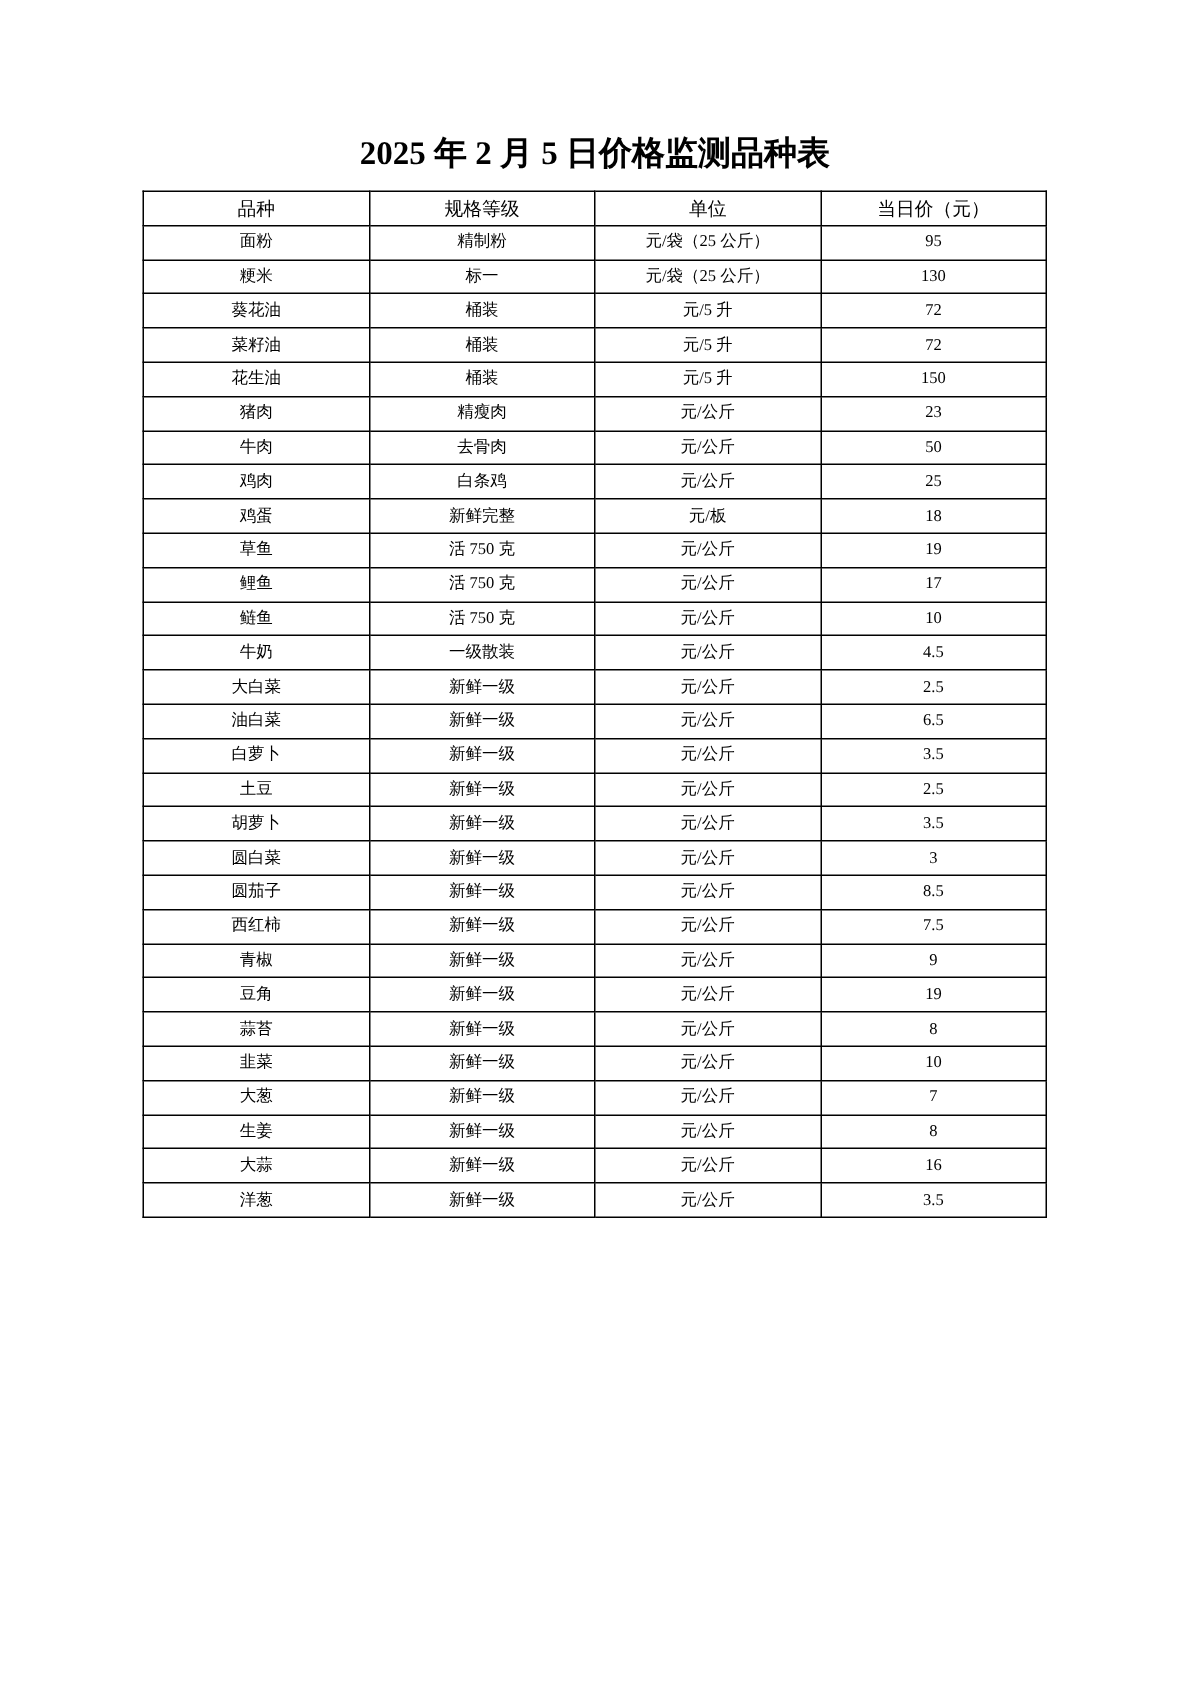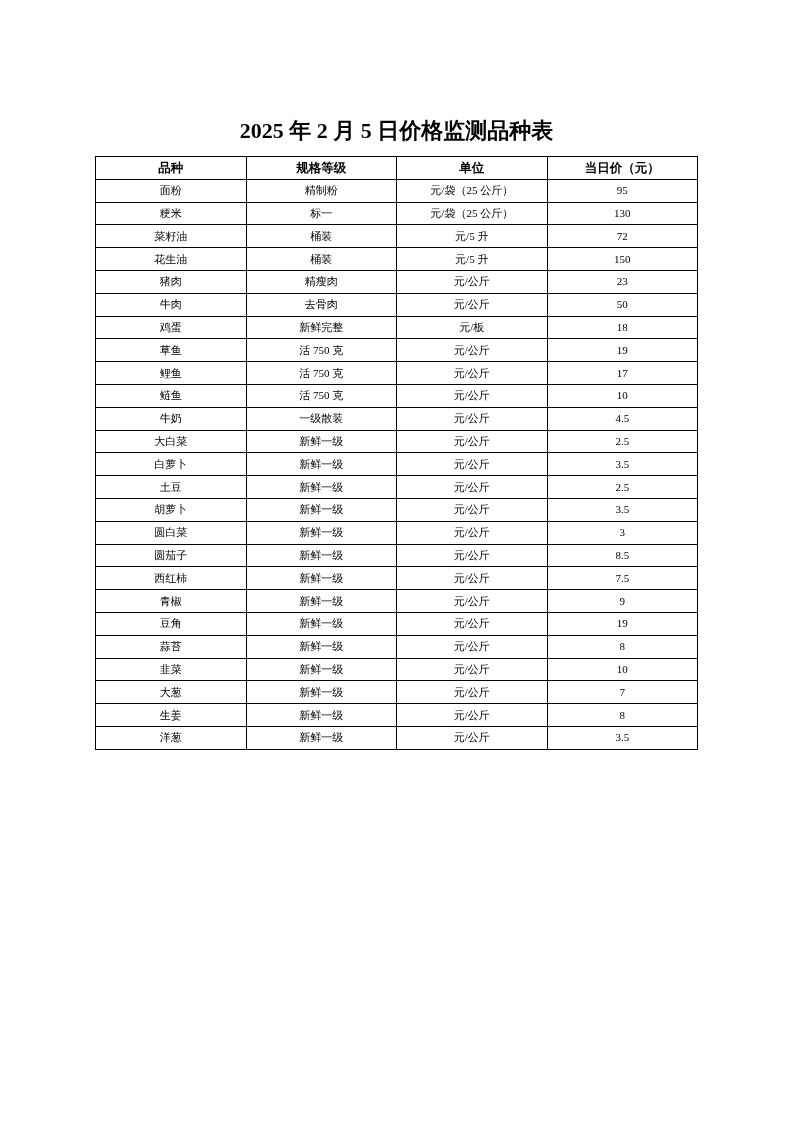--- a/index.html
+++ b/index.html
@@ -11,21 +11,21 @@
     position: relative;
     width: 793px;
     height: 1122px;
     background: #ffffff;
     overflow: hidden;
     font-family: "Liberation Serif", "DejaVu Serif", serif;
     color: #000000;
   }
   .doc-title {
     margin: 0;
-    padding-top: 115px;
+    padding-top: 86px;
     text-align: center;
     font-size: 22px;
     line-height: 32px;
     font-weight: bold;
     color: #000000;
     font-family: "Liberation Serif", "DejaVu Serif", serif;
   }
   table.price-table {
     margin: 9px auto 0 auto;
     width: 603px;
@@ -39,21 +39,21 @@
     height: 21.8px;
     padding: 0;
     text-align: center;
     vertical-align: middle;
     font-size: 11px;
     line-height: 1;
     overflow: hidden;
     white-space: nowrap;
   }
   table.price-table th {
-    font-weight: bold;
+    font-weight: normal;
     font-size: 12.5px;
   }
   table.price-table col {
     width: 25%;
   }
 </style>
 </head>
 <body>
 
 <div class="page">
@@ -80,20 +80,26 @@
           <td>元/袋（25 公斤）</td>
           <td>95</td>
         </tr>
         <tr>
           <td>粳米</td>
           <td>标一</td>
           <td>元/袋（25 公斤）</td>
           <td>130</td>
         </tr>
         <tr>
+          <td>葵花油</td>
+          <td>桶装</td>
+          <td>元/5 升</td>
+          <td>72</td>
+        </tr>
+        <tr>
           <td>菜籽油</td>
           <td>桶装</td>
           <td>元/5 升</td>
           <td>72</td>
         </tr>
         <tr>
           <td>花生油</td>
           <td>桶装</td>
           <td>元/5 升</td>
           <td>150</td>
@@ -104,20 +110,26 @@
           <td>元/公斤</td>
           <td>23</td>
         </tr>
         <tr>
           <td>牛肉</td>
           <td>去骨肉</td>
           <td>元/公斤</td>
           <td>50</td>
         </tr>
         <tr>
+          <td>鸡肉</td>
+          <td>白条鸡</td>
+          <td>元/公斤</td>
+          <td>25</td>
+        </tr>
+        <tr>
           <td>鸡蛋</td>
           <td>新鲜完整</td>
           <td>元/板</td>
           <td>18</td>
         </tr>
         <tr>
           <td>草鱼</td>
           <td>活 750 克</td>
           <td>元/公斤</td>
           <td>19</td>
@@ -140,20 +152,26 @@
           <td>元/公斤</td>
           <td>4.5</td>
         </tr>
         <tr>
           <td>大白菜</td>
           <td>新鲜一级</td>
           <td>元/公斤</td>
           <td>2.5</td>
         </tr>
         <tr>
+          <td>油白菜</td>
+          <td>新鲜一级</td>
+          <td>元/公斤</td>
+          <td>6.5</td>
+        </tr>
+        <tr>
           <td>白萝卜</td>
           <td>新鲜一级</td>
           <td>元/公斤</td>
           <td>3.5</td>
         </tr>
         <tr>
           <td>土豆</td>
           <td>新鲜一级</td>
           <td>元/公斤</td>
           <td>2.5</td>
@@ -210,20 +228,26 @@
           <td>大葱</td>
           <td>新鲜一级</td>
           <td>元/公斤</td>
           <td>7</td>
         </tr>
         <tr>
           <td>生姜</td>
           <td>新鲜一级</td>
           <td>元/公斤</td>
           <td>8</td>
+        </tr>
+        <tr>
+          <td>大蒜</td>
+          <td>新鲜一级</td>
+          <td>元/公斤</td>
+          <td>16</td>
         </tr>
         <tr>
           <td>洋葱</td>
           <td>新鲜一级</td>
           <td>元/公斤</td>
           <td>3.5</td>
         </tr>
       </tbody>
   </table>
 </div>

